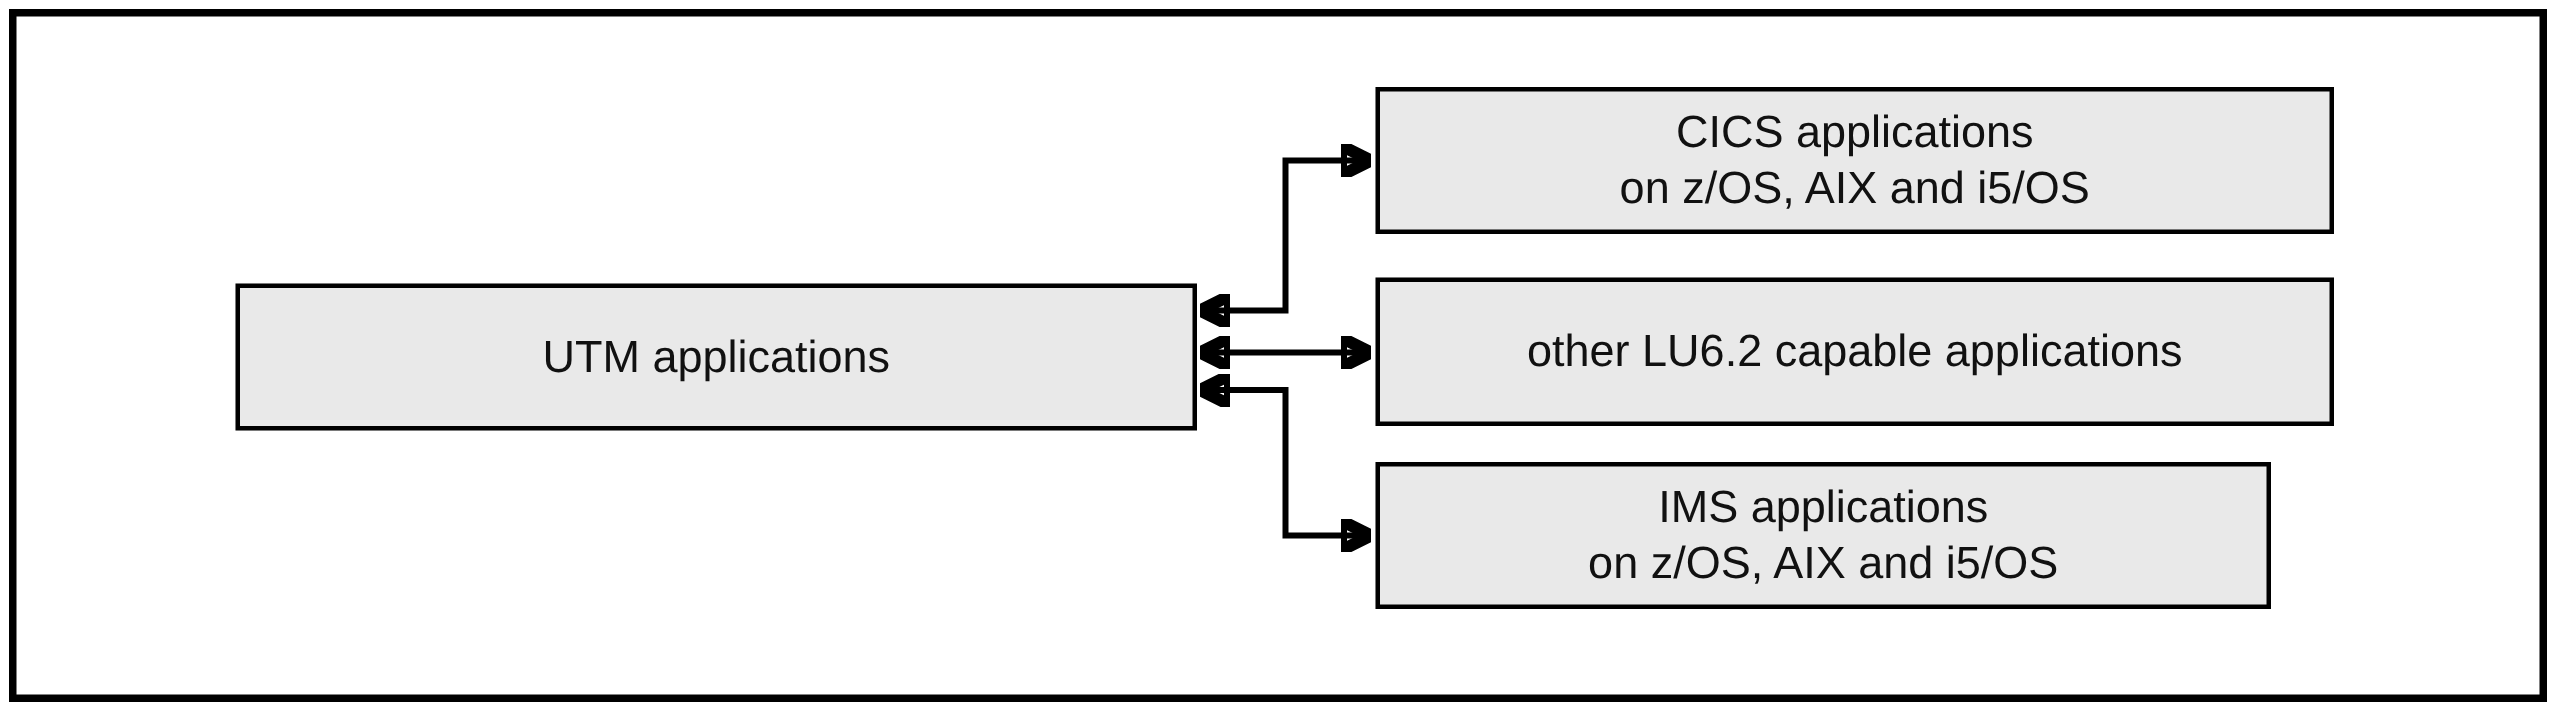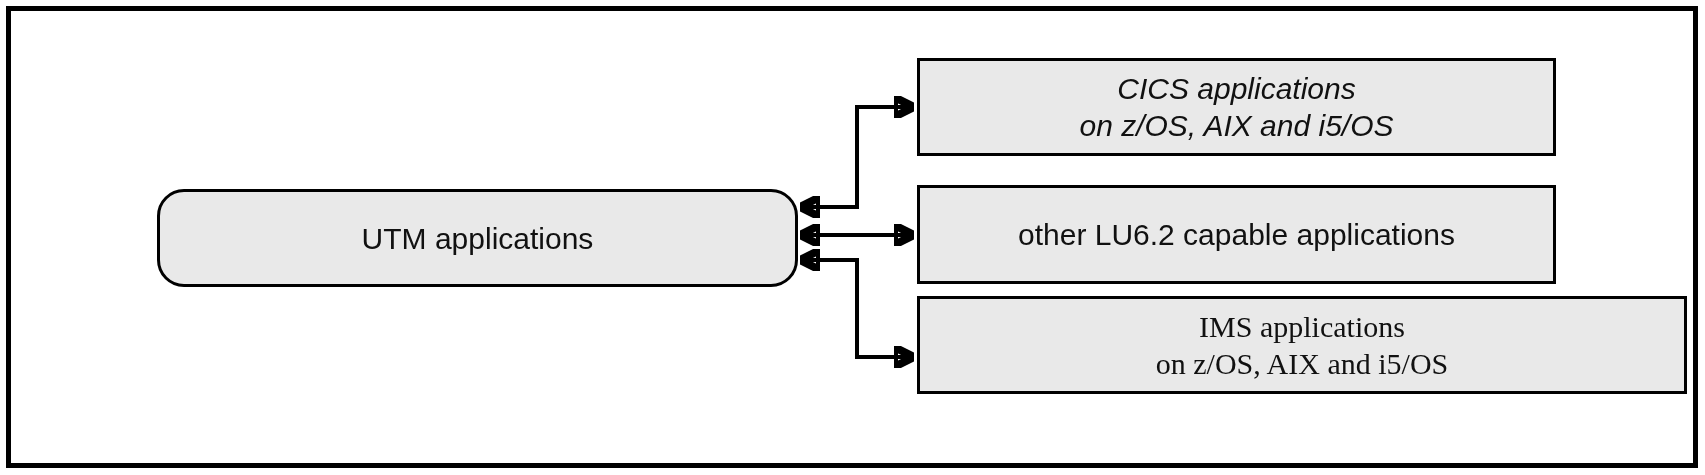--- a/index.html
+++ b/index.html
@@ -33,24 +33,24 @@
     flex-direction: column;
     align-items: center;
     justify-content: center;
     text-align: center;
     font-size: 30px;
     line-height: 37px;
     color: #111111;
     letter-spacing: 0px;
   }
   .node span { display: block; white-space: nowrap; }
-  #node-utm  { left: 157px; top: 189px; width: 641px; height: 98px; border-radius: 27px; }
-  #node-cics { left: 917px; top:  58px; width: 639px; height: 98px; font-style: italic; }
+  #node-utm  { left: 157px; top: 189px; width: 641px; height: 98px; }
+  #node-cics { left: 917px; top:  58px; width: 639px; height: 98px; }
   #node-lu62 { left: 917px; top: 185px; width: 639px; height: 99px; justify-content: center; }
-  #node-ims  { left: 917px; top: 296px; width: 770px; height: 98px; font-family: Liberation Serif, serif; }
+  #node-ims  { left: 917px; top: 308px; width: 597px; height: 98px; }
   .connectors {
     position: absolute;
     left: 0;
     top: 0;
     width: 1705px;
     height: 475px;
     pointer-events: none;
   }
   .connectors path {
     fill: none;

